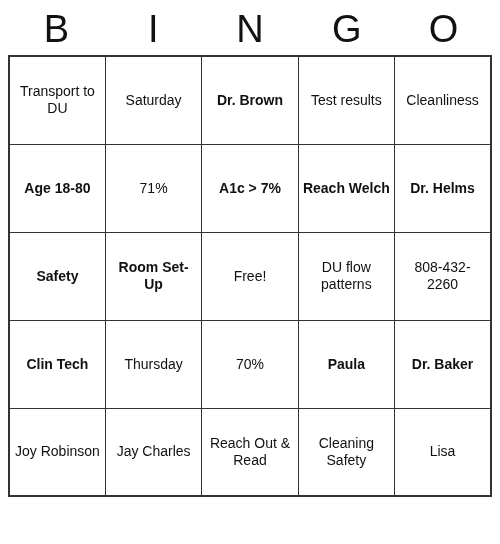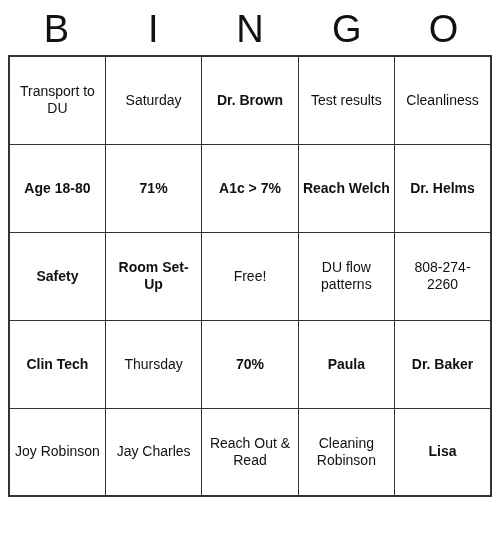--- a/index.html
+++ b/index.html
@@ -38,21 +38,21 @@
       height: 88px;
       text-align: center;
       vertical-align: middle;
       padding: 4px;
       font-size: 14px;
       line-height: 1.2;
       color: #111;
     }
     .cell-large {
       font-size: 22px;
-      font-weight: bold;
+      font-weight: normal;
     }
     .cell-medium {
       font-size: 17px;
       font-weight: bold;
     }
     .cell-small {
       font-size: 12px;
     }
     .cell-free {
       font-size: 26px;
@@ -84,30 +84,30 @@
         <td class="cell-large">71%</td>
         <td class="cell-medium">A1c &gt; 7%</td>
         <td class="cell-medium">Reach Welch</td>
         <td class="cell-medium">Dr. Helms</td>
       </tr>
       <tr>
         <td class="cell-medium">Safety</td>
         <td class="cell-medium">Room Set-Up</td>
         <td class="cell-free">Free!</td>
         <td class="cell-small">DU flow patterns</td>
-        <td class="cell-small">808-274-2260</td>
+        <td class="cell-small">808-432-2260</td>
       </tr>
       <tr>
         <td class="cell-medium">Clin Tech</td>
         <td class="cell-small">Thursday</td>
         <td class="cell-large">70%</td>
         <td class="cell-medium">Paula</td>
         <td class="cell-medium">Dr. Baker</td>
       </tr>
       <tr>
         <td class="cell-small">Joy Robinson</td>
         <td class="cell-small">Jay Charles</td>
         <td class="cell-small">Reach Out &amp; Read</td>
-        <td class="cell-small">Cleaning Robinson</td>
+        <td class="cell-small">Cleaning Safety</td>
         <td class="cell-large">Lisa</td>
       </tr>
     </tbody>
 </table>
 
 </body></html>

